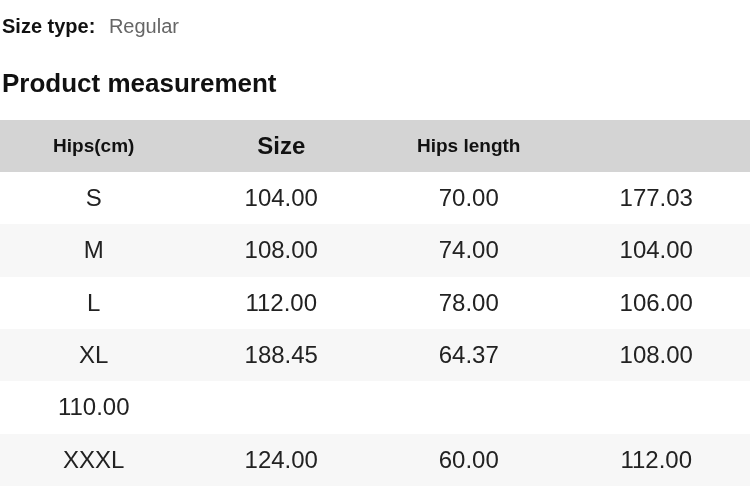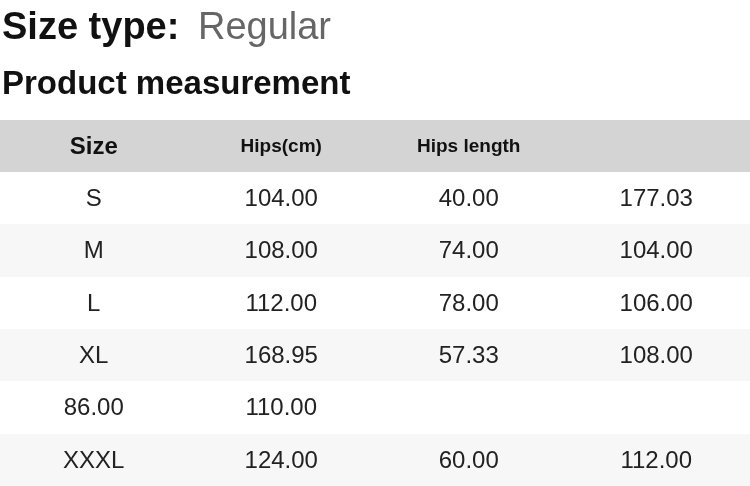--- a/index.html
+++ b/index.html
@@ -3,30 +3,30 @@
 <meta charset="utf-8">
 <style>
   * { margin: 0; padding: 0; box-sizing: border-box; }
   html, body { width: 750px; height: 486px; overflow: hidden; background: #ffffff; }
   body { font-family: "Liberation Sans", sans-serif; color: #111; }
 
   .page { width: 750px; height: 486px; position: relative; }
 
   .size-type-line {
     margin: 9px 0 0 2px;
-    font-size: 38px;
+    font-size: 20px;
     line-height: 34px;
     white-space: nowrap;
   }
   .size-type-label { font-weight: bold; color: #111; }
   .size-type-value { font-weight: normal; color: var(--muted-text, #666); margin-left: 8px; }
 
   .section-title {
     margin: 21px 0 0 2px;
-    font-size: 33px;
+    font-size: 26px;
     line-height: 38px;
     font-weight: bold;
     color: #111;
     white-space: nowrap;
   }
 
   .size-table {
     margin-top: 18px;
     width: 750px;
     height: 366px;
@@ -72,51 +72,50 @@
 
   <div class="size-type-line">
     <span class="size-type-label">Size type:</span>
     <span class="size-type-value">Regular</span>
   </div>
 
   <div class="section-title">Product measurement</div>
 
   <div class="size-table">
     <div class="thead">
+      <div class="thcell">Hips(cm)</div>
       <div class="thcell col-size">Size</div>
-      <div class="thcell">Hips(cm)</div>
       <div class="thcell">Hips length</div>
     </div>
     <div class="tbody">
         <div class="trow">
           <div class="tcell">S</div>
           <div class="tcell">104.00</div>
-          <div class="tcell">40.00</div>
+          <div class="tcell">70.00</div>
           <div class="tcell">177.03</div>
         </div>
         <div class="trow alt">
           <div class="tcell">M</div>
           <div class="tcell">108.00</div>
           <div class="tcell">74.00</div>
           <div class="tcell">104.00</div>
         </div>
         <div class="trow">
           <div class="tcell">L</div>
           <div class="tcell">112.00</div>
           <div class="tcell">78.00</div>
           <div class="tcell">106.00</div>
         </div>
         <div class="trow alt">
           <div class="tcell">XL</div>
-          <div class="tcell">168.95</div>
-          <div class="tcell">57.33</div>
+          <div class="tcell">188.45</div>
+          <div class="tcell">64.37</div>
           <div class="tcell">108.00</div>
         </div>
         <div class="trow">
-          <div class="tcell">86.00</div>
           <div class="tcell">110.00</div>
         </div>
         <div class="trow alt">
           <div class="tcell">XXXL</div>
           <div class="tcell">124.00</div>
           <div class="tcell">60.00</div>
           <div class="tcell">112.00</div>
         </div>
       </div>
   </div>

